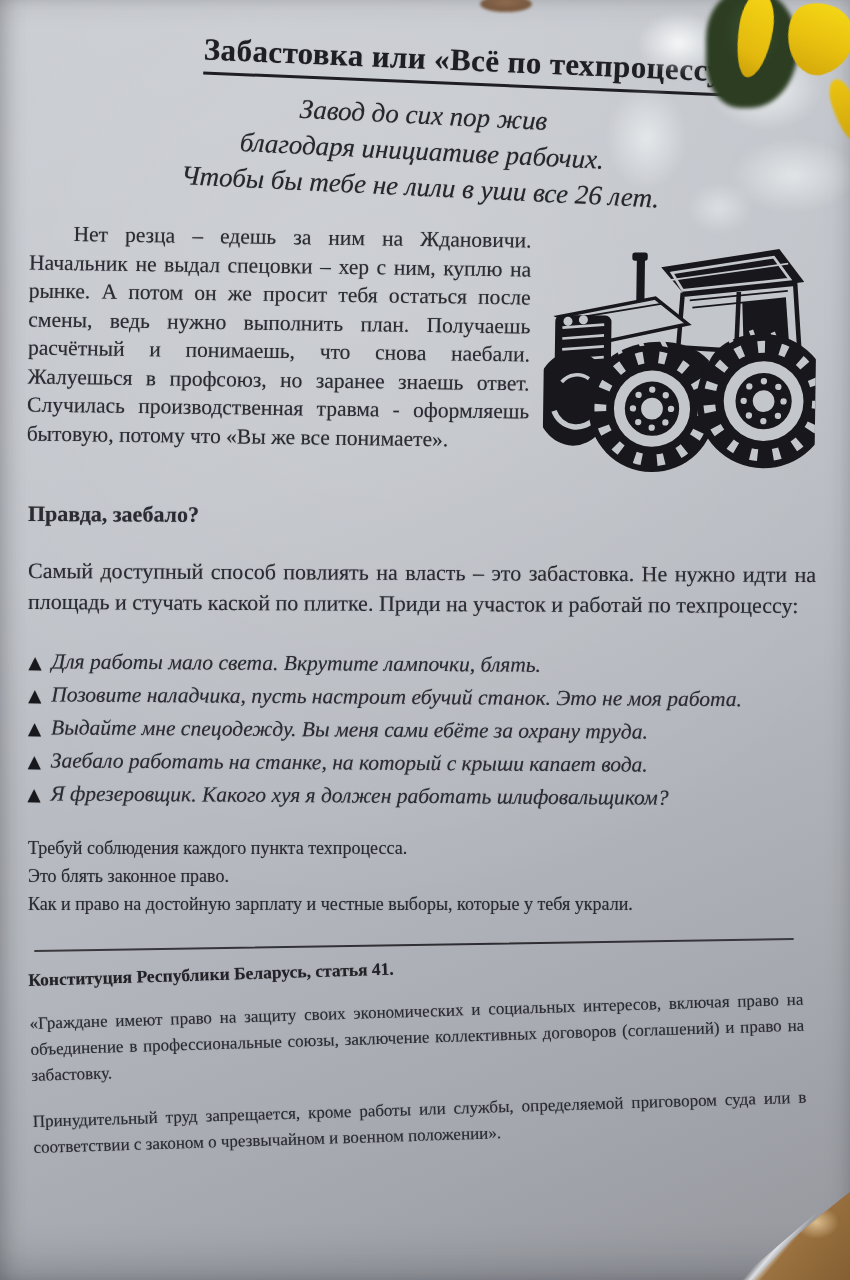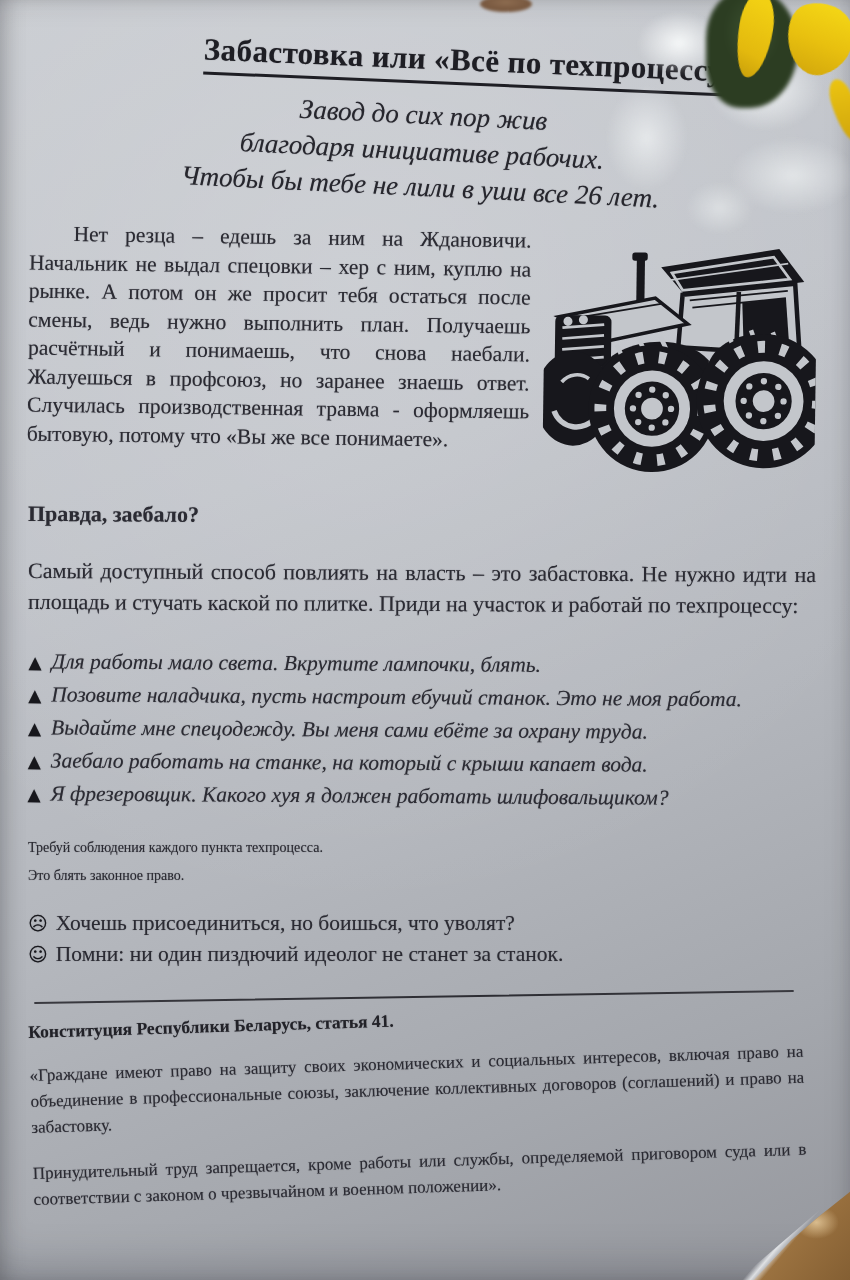--- a/index.html
+++ b/index.html
@@ -92,21 +92,21 @@
     margin-bottom: 2px;
   }
   .tri {
     font-style: normal;
     font-family: "DejaVu Sans", sans-serif;
     font-size: 17px;
     margin-right: 10px;
     color: #17171c;
   }
 
-  .rights { margin-top: 22px; font-size: 14px; line-height: 28px; }
+  .rights { margin-top: 22px; font-size: 18px; line-height: 28px; }
   .rights .line { display: block; }
   .rights .line-wrap { text-align: justify; }
 
   .closing { margin-top: 18px; font-size: 21.5px; line-height: 31px; }
   .face {
     font-family: "DejaVu Sans", sans-serif;
     font-size: 19px;
     margin-right: 8px;
     color: #17171c;
   }
@@ -308,30 +308,23 @@
       <li><span class="tri">▲</span><span>Для работы мало света. Вкрутите лампочки, блять.</span></li>
       <li><span class="tri">▲</span><span>Позовите наладчика, пусть настроит ебучий станок. Это не моя работа.</span></li>
       <li><span class="tri">▲</span><span>Выдайте мне спецодежду. Вы меня сами ебёте за охрану труда.</span></li>
       <li><span class="tri">▲</span><span>Заебало работать на станке, на который с крыши капает вода.</span></li>
       <li><span class="tri">▲</span><span>Я фрезеровщик. Какого хуя я должен работать шлифовальщиком?</span></li>
     </ul>
 
     <div class="rights">
       <span class="line">Требуй соблюдения каждого пункта техпроцесса.</span>
       <span class="line">Это блять законное право.</span>
-    </div>
-
-    <div class="closing">
-      <div>
-        <span class="face">☹</span><span>Хочешь присоединиться, но боишься, что уволят?</span>
-      </div>
-      <div>
-        <span class="face">☺</span><span>Помни: ни один пиздючий идеолог не станет за станок.</span>
-      </div>
-    </div>
+      <span class="line line-wrap">Как и право на достойную зарплату и честные выборы, которые у тебя украли.</span>
+    </div>
+
 
     <div class="divider"></div>
 
     <div class="footer">
       <div class="footer-head">Конституция Республики Беларусь, статья 41.</div>
       <p>«Граждане имеют право на защиту своих экономических и социальных интересов, включая право на объединение в профессиональные союзы, заключение коллективных договоров (соглашений) и право на забастовку.</p>
       <p>Принудительный труд запрещается, кроме работы или службы, определяемой приговором суда или в соответствии с законом о чрезвычайном и военном положении».</p>
     </div>
 
   </div>

